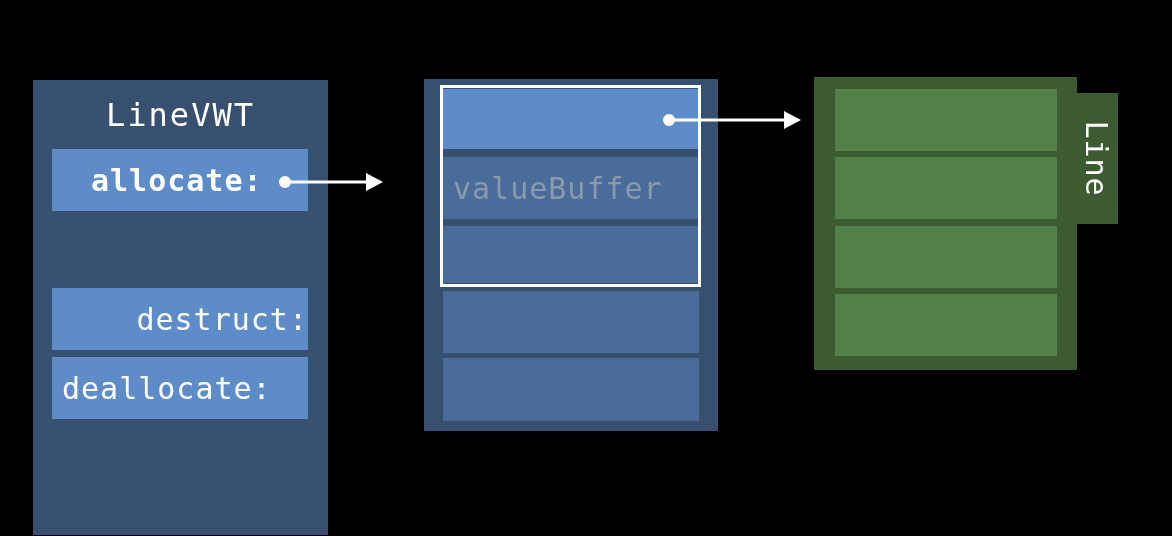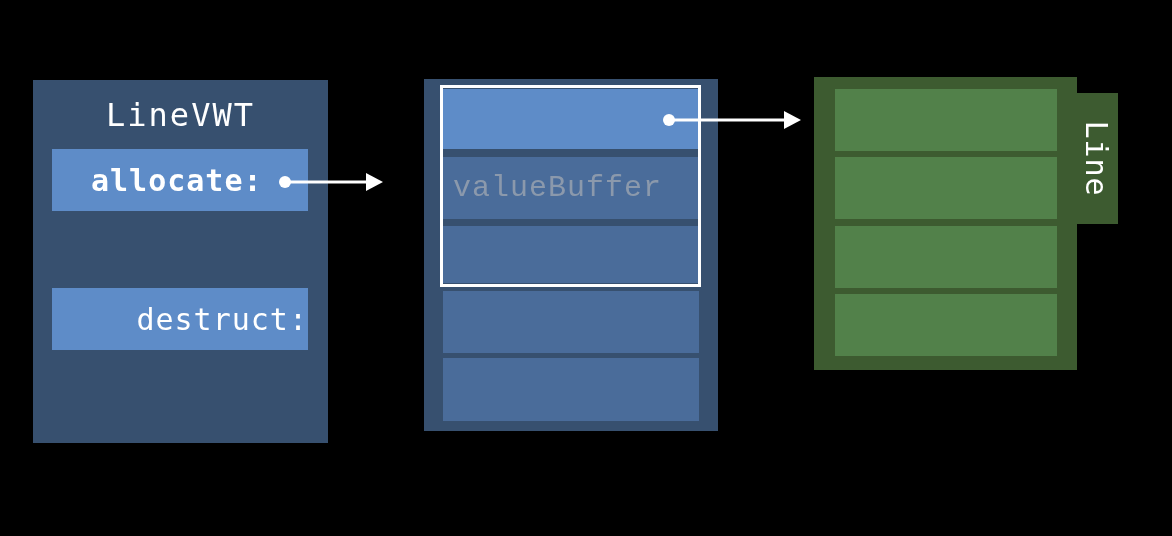--- a/index.html
+++ b/index.html
@@ -14,21 +14,21 @@
     --label_white:#ffffff;
   }
   *{margin:0;padding:0;box-sizing:border-box;}
   html,body{background:var(--background);}
   body{font-family:"DejaVu Sans Mono","Liberation Mono",monospace;}
   .canvas{
     position:relative;width:1172px;height:536px;
     background:var(--background);overflow:hidden;
   }
   .box{position:absolute;}
-  .vwt-box{left:33px;top:80px;width:295px;height:363px;background:var(--container_blue);}
+  .vwt-box{left:33px;top:80px;width:295px;height:455px;background:var(--container_blue);}
   .vwt-title{
     position:absolute;left:0;top:8px;width:100%;height:54px;
     display:flex;align-items:center;justify-content:center;
     color:var(--label_white);font-size:32px;letter-spacing:2px;
   }
   .slot{
     position:absolute;display:flex;align-items:center;
     color:var(--label_white);font-size:30px;letter-spacing:1px;
     padding-left:10px;overflow:hidden;white-space:nowrap;
   }
@@ -62,25 +62,28 @@
 <div class="canvas">
 
   <div class="box vwt-box">
     <div class="vwt-title">LineVWT</div>
     <div class="slot emphasis" style="top:69px;padding-left:39px;">
         <span>allocate:</span>
       </div>
     <div class="slot" style="top:208px;justify-content:flex-end;">
         <span>destruct:</span>
       </div>
+    <div class="slot" style="top:277px;">
+        <span>deallocate:</span>
+      </div>
   </div>
 
   <div class="box buffer-box">
     <div class="slot bright" style="top:10px;height:60px;"></div>
-    <div class="slot muted" style="top:78px;height:62px;font-family:Liberation Mono, monospace;">
+    <div class="slot muted" style="top:78px;height:62px;">
         <span>valueBuffer</span>
       </div>
     <div class="slot" style="top:147px;height:57px;"></div>
     <div class="slot" style="top:212px;height:62px;"></div>
     <div class="slot" style="top:279px;height:63px;"></div>
     <div class="value-frame"></div>
   </div>
 
   <div class="box line-tab">
     <span class="tab-label">Line</span>

